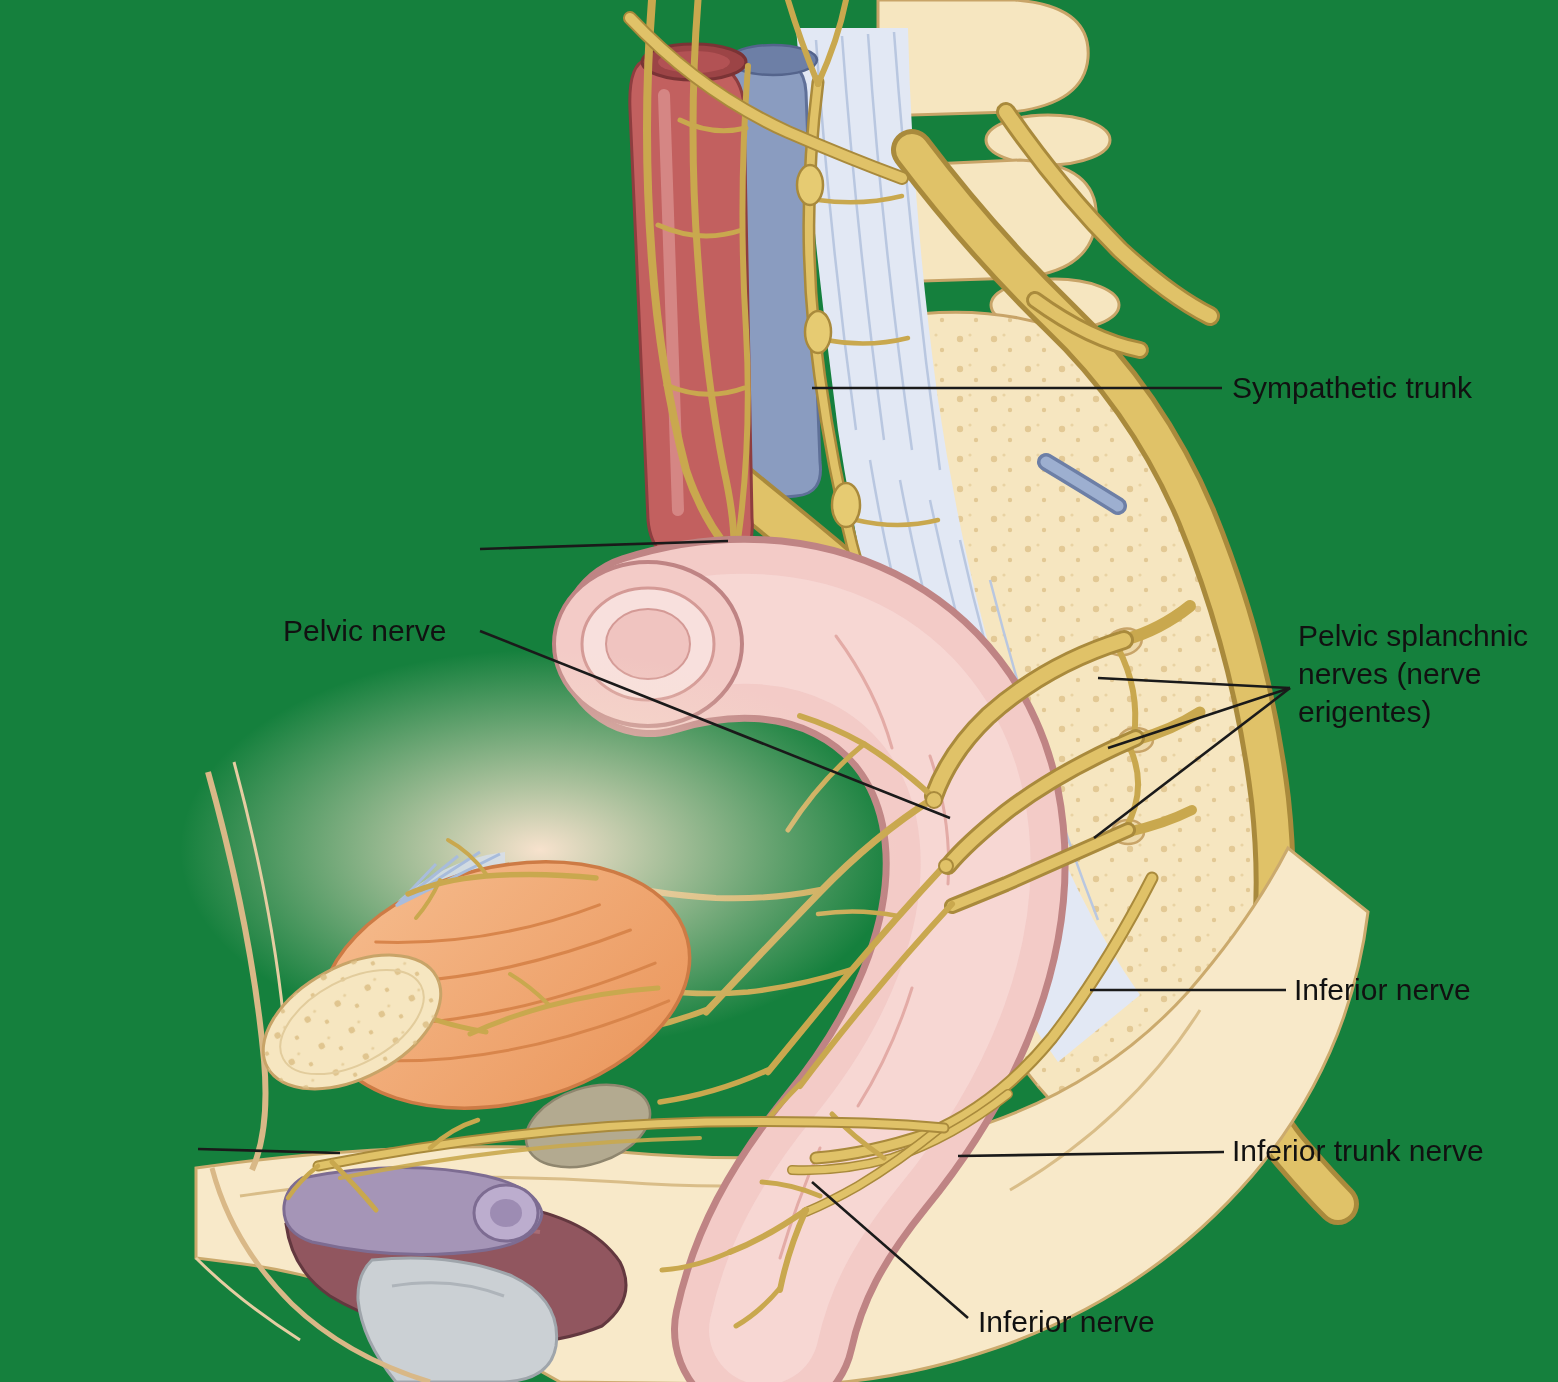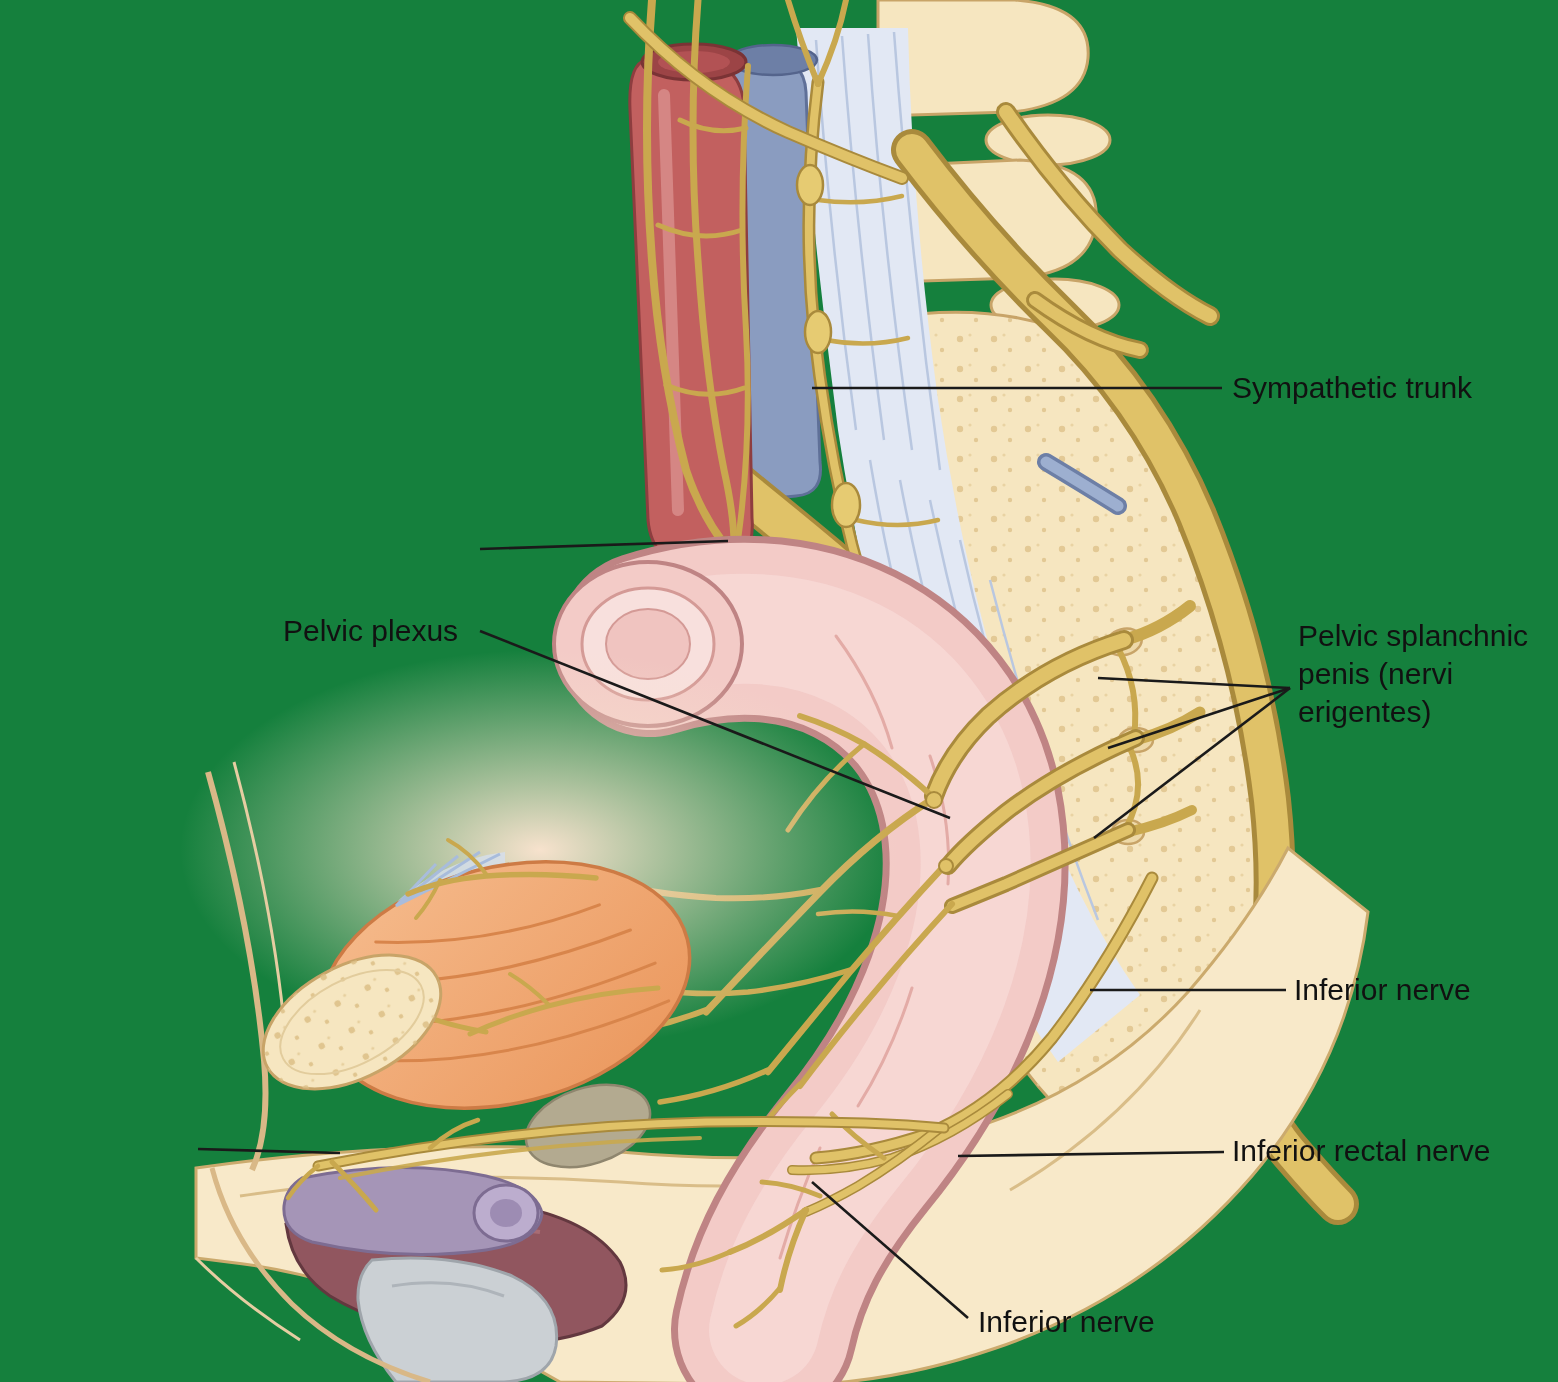--- a/index.html
+++ b/index.html
@@ -266,21 +266,21 @@
     <line class="lead" x1="1290" y1="688" x2="1108" y2="748"></line>
     <line class="lead" x1="1290" y1="688" x2="1094" y2="838"></line>
     <line class="lead" x1="1090" y1="990" x2="1286" y2="990"></line>
     <line class="lead" x1="198" y1="1149" x2="340" y2="1153"></line>
     <line class="lead" x1="958" y1="1156" x2="1224" y2="1152"></line>
     <line class="lead" x1="812" y1="1182" x2="968" y2="1318"></line>
   </g>
 </svg>
 
 <div id="lb-sym" class="label">Sympathetic trunk</div>
-<div id="lb-pp" class="label">Pelvic plexus</div>
+<div id="lb-pp" class="label">Pelvic nerve</div>
 <div id="lb-psn" class="label">Pelvic splanchnic
-penis (nervi
+nerves (nerve
 erigentes)</div>
 <div id="lb-pud" class="label">Inferior nerve</div>
-<div id="lb-irn" class="label">Inferior rectal nerve</div>
+<div id="lb-irn" class="label">Inferior trunk nerve</div>
 <div id="lb-per" class="label">Inferior nerve</div>
 
 </div>
 
 </body></html>

